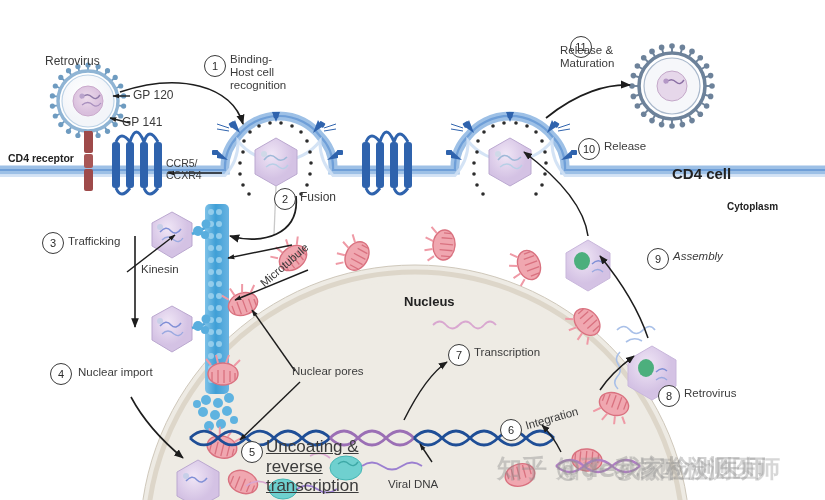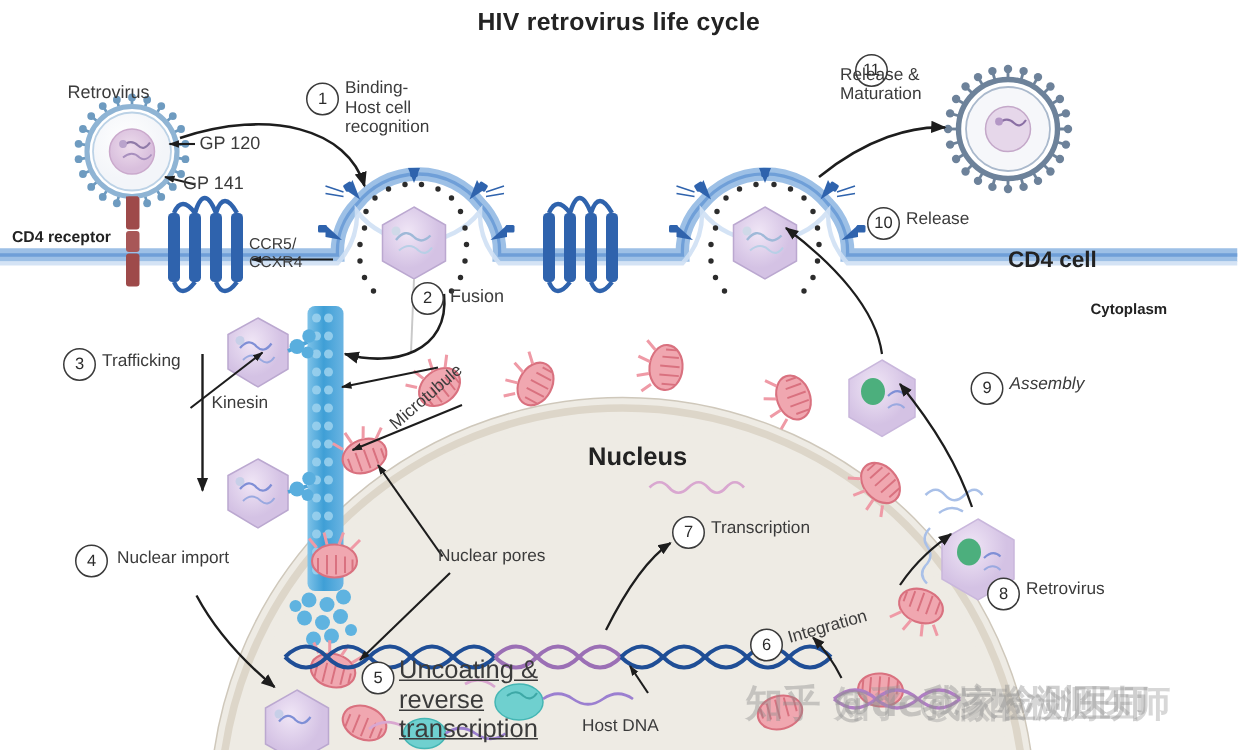--- a/index.html
+++ b/index.html
@@ -30,21 +30,20 @@
     font-size:25px;font-weight:bold;white-space:nowrap;
     font-family:"DejaVu Sans",sans-serif;pointer-events:none;
   }
   .watermark.two{color:rgba(150,150,150,.38);font-size:24px;}
 </style>
 </head>
 <body>
 
 <div id="stage">
 
-  <div class="title">HIV  retrovirus life cycle</div>
 
   <svg class="layer" viewBox="0 0 825 500">
     <defs>
       <marker id="ah" viewBox="0 0 10 10" refX="9" refY="5" markerWidth="6" markerHeight="6" orient="auto-start-reverse">
         <path d="M0,1 L10,5 L0,9 z" fill="#1d1d1d"></path>
       </marker>
       <marker id="ahs" viewBox="0 0 10 10" refX="9" refY="5" markerWidth="5" markerHeight="5" orient="auto-start-reverse">
         <path d="M0,1.5 L10,5 L0,8.5 z" fill="#1d1d1d"></path>
       </marker>
       <radialGradient id="capsidGrad" cx="40%" cy="35%">
@@ -538,23 +537,23 @@
   <div class="lbl" style="left:45px;top:55px;font-size:12px;">Retrovirus</div>
   <div class="lbl" style="left:133px;top:89px;font-size:12px;">GP 120</div>
   <div class="lbl" style="left:122px;top:116px;font-size:12px;">GP 141</div>
   <div class="lbl bold" style="left:8px;top:152px;font-size:10.5px;">CD4 receptor</div>
   <div class="lbl" style="left:166px;top:157px;font-size:10.5px;">CCR5/
 CCXR4</div>
 
   <div class="lbl" style="left:141px;top:263px;font-size:11.5px;">Kinesin</div>
   <div class="lbl rot-micro" style="left:258px;top:280px;font-size:11.5px;">Microtubule</div>
   <div class="lbl" style="left:292px;top:365px;font-size:11.5px;">Nuclear pores</div>
-  <div class="lbl" style="left:388px;top:478px;font-size:11.5px;">Host DNA</div>
-
-  <div class="lbl bold" style="left:392px;top:295px;font-size:17px;">Nucleus</div>
+  <div class="lbl" style="left:388px;top:478px;font-size:11.5px;">Viral DNA</div>
+
+  <div class="lbl bold" style="left:404px;top:295px;font-size:13px;">Nucleus</div>
   <div class="lbl bold" style="left:672px;top:165px;font-size:15px;">CD4 cell</div>
   <div class="lbl bold" style="left:727px;top:201px;font-size:10px;">Cytoplasm</div>
 
   <div class="stepnum" style="left:204px;top:55px;">1</div>
   <div class="lbl" style="left:230px;top:53px;font-size:11.5px;">Binding-
 Host cell
 recognition</div>
 
   <div class="stepnum" style="left:274px;top:188px;">2</div>
   <div class="lbl" style="left:300px;top:191px;font-size:12px;">Fusion</div>

